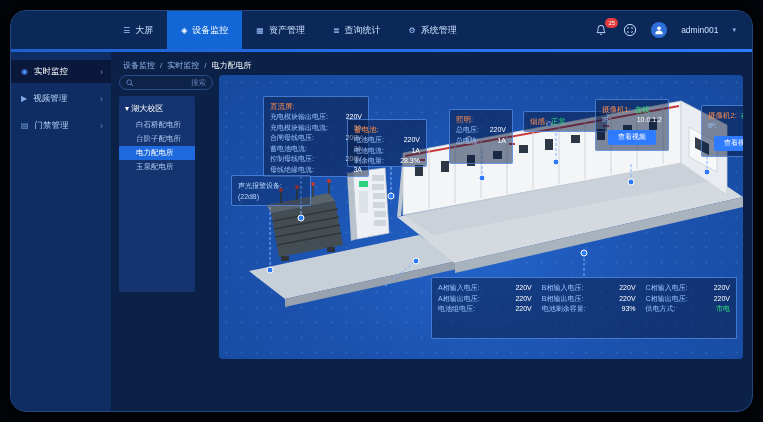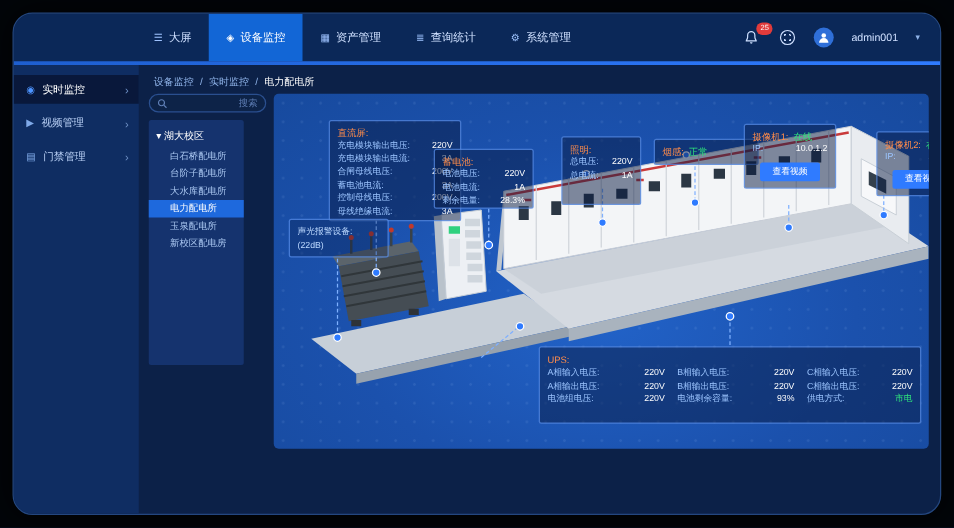--- a/index.html
+++ b/index.html
@@ -173,24 +173,22 @@
     <svg width="8" height="8" viewBox="0 0 10 10">
       <circle cx="4" cy="4" r="3" fill="none" stroke="#5f7fb6" stroke-width="1.2"></circle>
       <path d="M6.3 6.3L9 9" stroke="#5f7fb6" stroke-width="1.2"></path>
     </svg>
     <input placeholder="搜索" style="">
   </div>
   <div class="tree-panel">
     <div class="tree-root">▾ 湖大校区</div>
     <div class="tree-node">白石桥配电所</div>
     <div class="tree-node">台阶子配电所</div>
-    <div class="tree-node">大水库配电所</div>
     <div class="tree-node selected">电力配电所</div>
     <div class="tree-node">玉泉配电所</div>
-    <div class="tree-node">新校区配电房</div>
   </div>
 
   <div class="main-panel">
 
     <svg class="scene" width="524" height="284" viewBox="0 0 524 284">
 
       <polygon points="30,196 200,160 238,186 66,224" fill="#C7CFD8"></polygon>
       <polygon points="66,224 238,186 238,194 66,232" fill="#97A2AE"></polygon>
 
       <polygon points="52,138 116,126 110,118 47,130" fill="#5B646B"></polygon>
@@ -353,21 +351,20 @@
       <button class="btn-video">查看视频</button>
     </div>
 
     <div class="mp-panel p-sound">
       <div>声光报警设备:</div>
       <div>(22dB)</div>
     </div>
 
 
     <div class="mp-panel p-ups">
-      <div class="p-title">UPS:</div>
       <div class="ups-grid">
         <div class="row">
             <span class="lbl">A相输入电压:</span>
             <span class="val">220V</span>
           </div>
         <div class="row">
             <span class="lbl">B相输入电压:</span>
             <span class="val">220V</span>
           </div>
         <div class="row">

